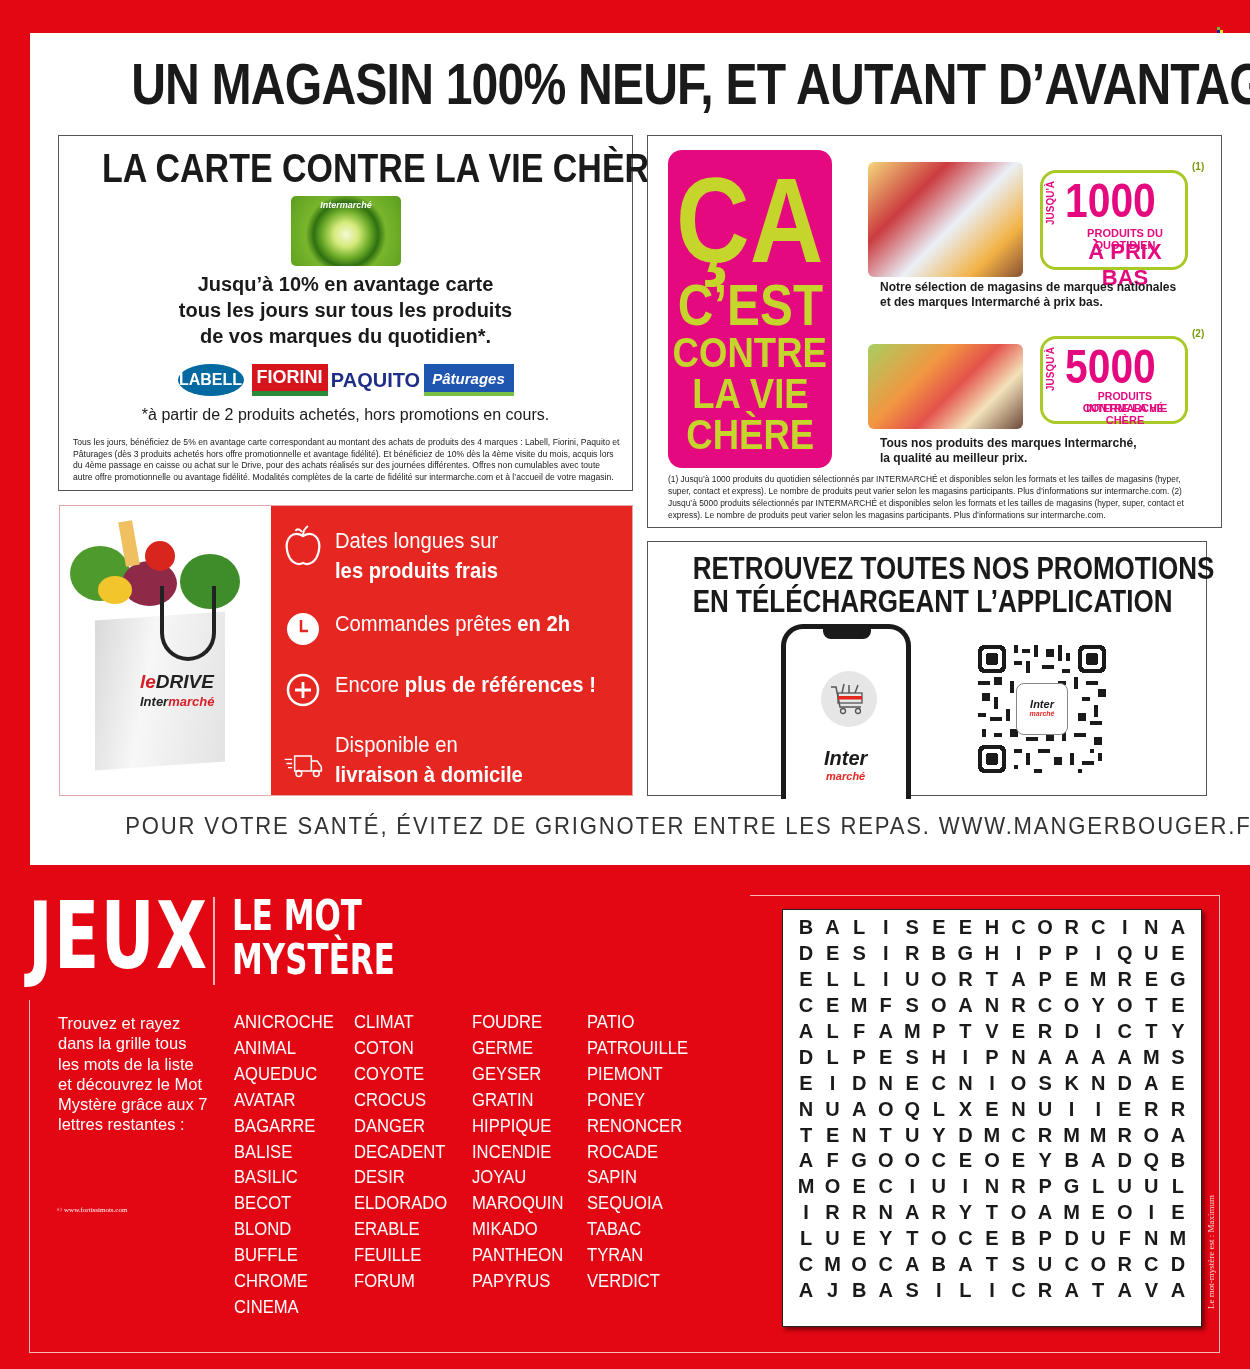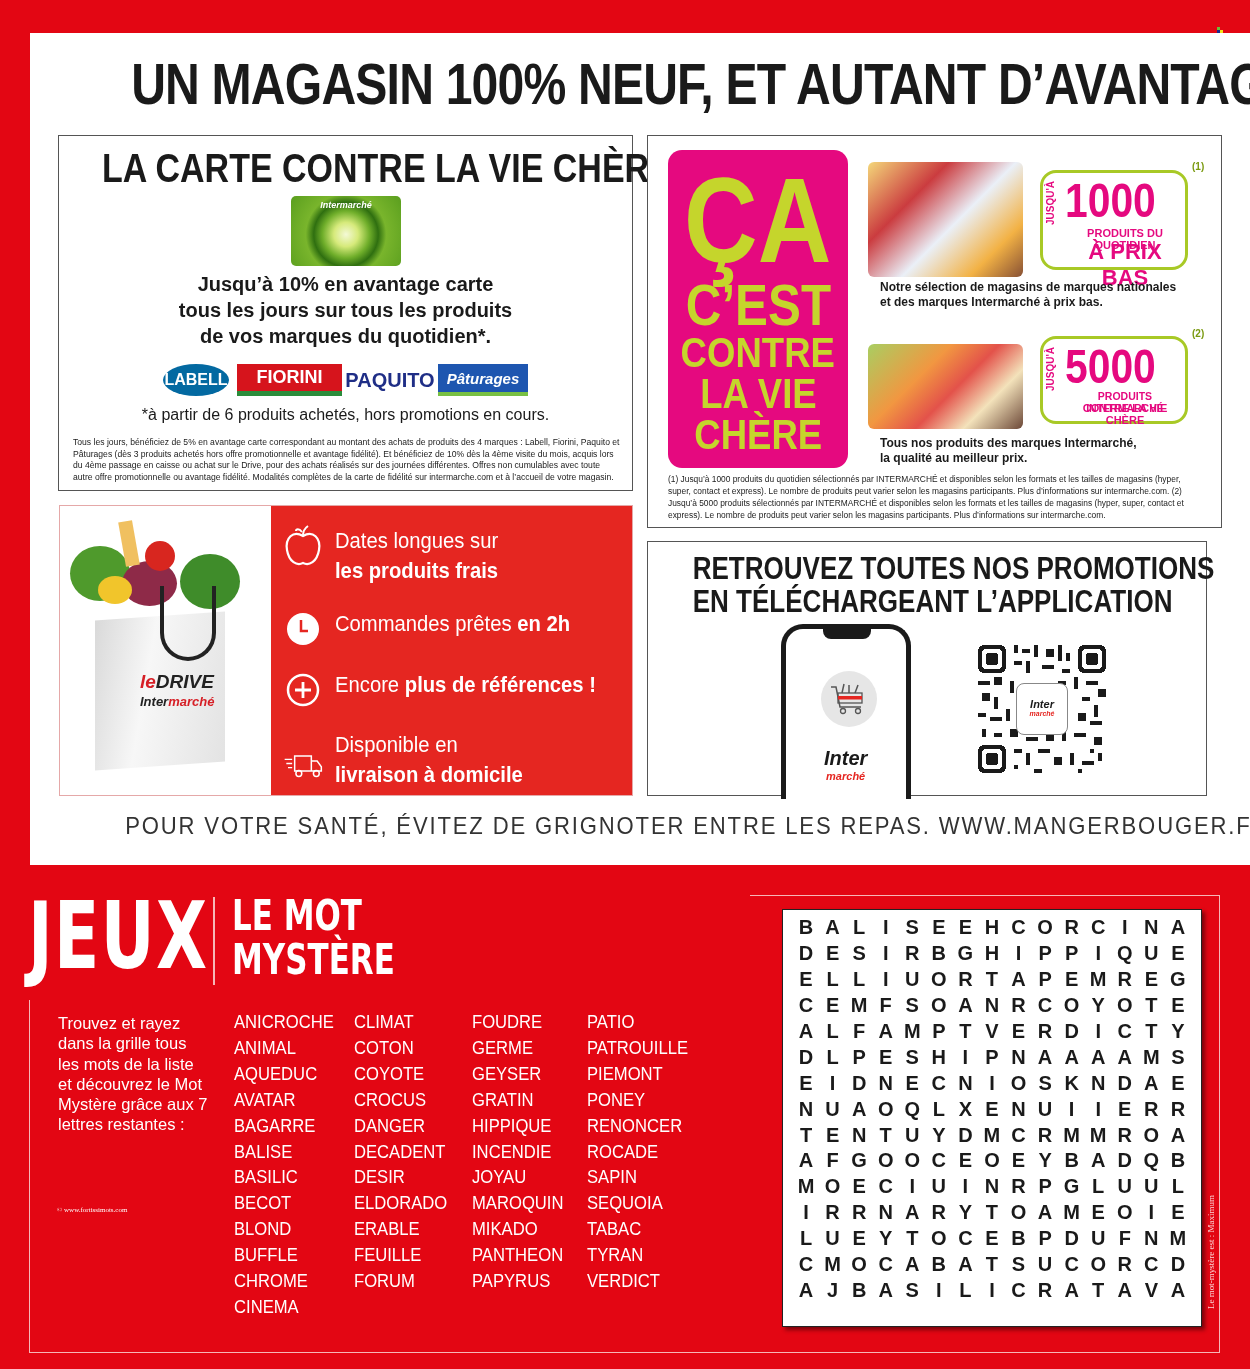--- a/index.html
+++ b/index.html
@@ -20,28 +20,28 @@
   #card-box { left: 58px; top: 135px; width: 575px; height: 356px; }
   .card-title { position: absolute; left: 0; top: 10px; width: 100%; text-align: center; font-weight: 700;
     font-size: 40px; color: #1a1a1a; transform: scaleX(0.85); white-space: nowrap; }
   .kiwi-card { position: absolute; left: 232px; top: 60px; width: 110px; height: 70px; border-radius: 5px;
     background: radial-gradient(circle at 50% 55%, #f4f9d6 0%, #d6ea7b 18%, #6fae2a 35%, #2f6f10 48%, #79b52c 60%, #5a9e1e 100%); }
   .kiwi-card .brand { position: absolute; top: 4px; width: 100%; text-align: center; color: #fff; font-size: 9px; font-style: italic; font-weight: 700; }
   .card-text { position: absolute; left: 0; top: 135px; width: 100%; text-align: center; font-size: 20px; line-height: 26px; font-weight: 700; color: #1a1a1a; }
   .brands-row { position: absolute; left: 0; top: 228px; width: 100%; display: flex; justify-content: center; gap: 8px; align-items: center; }
   .brand-logo { font-weight: 700; font-size: 16px; height: 32px; display: flex; align-items: center; justify-content: center; padding: 0 10px; }
   .b-labell { background: #0369a1; color: #fff; border-radius: 50%; width: 66px; font-size: 16px; }
-  .b-fiorini { background: #d6141c; color: #fff; border-bottom: 5px solid #2a8c3b; width: 105px; font-size: 18px; }
+  .b-fiorini { background: #d6141c; color: #fff; border-bottom: 5px solid #2a8c3b; width: 76px; font-size: 18px; }
   .b-paquito { color: #1f2e86; font-size: 20px; width: 80px; padding: 0; }
   .b-paturages { background: #1e56b0; color: #fff; font-style: italic; width: 90px; font-size: 15px; border-bottom: 4px solid #78c043; }
   .card-note { position: absolute; left: 0; top: 270px; width: 100%; text-align: center; font-size: 16px; color: #1a1a1a; }
 
   
   #vie-box { left: 647px; top: 135px; width: 575px; height: 393px; }
-  .pink-tile { position: absolute; left: 20px; top: 14px; width: 180px; height: 318px; background: #e5097f; border-radius: 14px;
+  .pink-tile { position: absolute; left: 20px; top: 14px; width: 164px; height: 318px; background: #e5097f; border-radius: 14px;
     display: flex; flex-direction: column; align-items: center; justify-content: center; }
   .pink-tile .l { color: #c5d52c; font-weight: 900; font-family: "Liberation Sans", sans-serif; line-height: 0.95; text-align: center; transform: scaleX(0.85); }
   .pink-tile .l1 { font-size: 120px; }
   .pink-tile .l2 { font-size: 58px; }
   .pink-tile .l3 { font-size: 43px; }
   .products-img { position: absolute; background: linear-gradient(135deg, #f3d36b, #c5262a 30%, #e8eef7 55%, #f1a930 80%, #7a3d1e); border-radius: 6px; opacity: 0.9; }
   #products-1 { left: 220px; top: 26px; width: 155px; height: 115px; }
   #products-2 { left: 220px; top: 208px; width: 155px; height: 85px; background: linear-gradient(135deg, #9fc950, #f08b2c 35%, #e03f36 55%, #f2dfb3 75%, #5b3321); }
   .promo-frame { position: absolute; border: 3.5px solid #a8c926; border-radius: 16px; background: #fff; }
   #promo-1 { left: 392px; top: 34px; width: 148px; height: 100px; }
@@ -123,21 +123,21 @@
     <div>Jusqu’à 10% en avantage carte</div>
     <div>tous les jours sur tous les produits</div>
     <div>de vos marques du quotidien*.</div>
   </div>
   <div class="brands-row">
     <div class="brand-logo b-labell">LABELL</div>
     <div class="brand-logo b-fiorini">FIORINI</div>
     <div class="brand-logo b-paquito">PAQUITO</div>
     <div class="brand-logo b-paturages">Pâturages</div>
   </div>
-  <div class="card-note">*à partir de 6 produits achetés, hors promotions en cours.</div>
+  <div class="card-note">*à partir de 2 produits achetés, hors promotions en cours.</div>
 </section>
 <div class="box" style="left:58px;top:431px;width:575px;height:60px;border-top:none;">
   <div style="position:absolute;left:14px;top:6px;width:548px;font-size:8.6px;line-height:11.5px;color:#222;">Tous les jours, bénéficiez de 5% en avantage carte correspondant au montant des achats de produits des 4 marques : Labell, Fiorini, Paquito et Pâturages (dès 3 produits achetés hors offre promotionnelle et avantage fidélité). Et bénéficiez de 10% dès la 4ème visite du mois, acquis lors du 4ème passage en caisse ou achat sur le Drive, pour des achats réalisés sur des journées différentes. Offres non cumulables avec toute autre offre promotionnelle ou avantage fidélité. Modalités complètes de la carte de fidélité sur intermarche.com et à l’accueil de votre magasin.</div>
 </div>
 
 <section class="box" id="vie-box">
   <div class="pink-tile">
     <div class="l l1">ÇA</div>
     <div class="l l2">C’EST</div>
     <div class="l l3">CONTRE</div>

